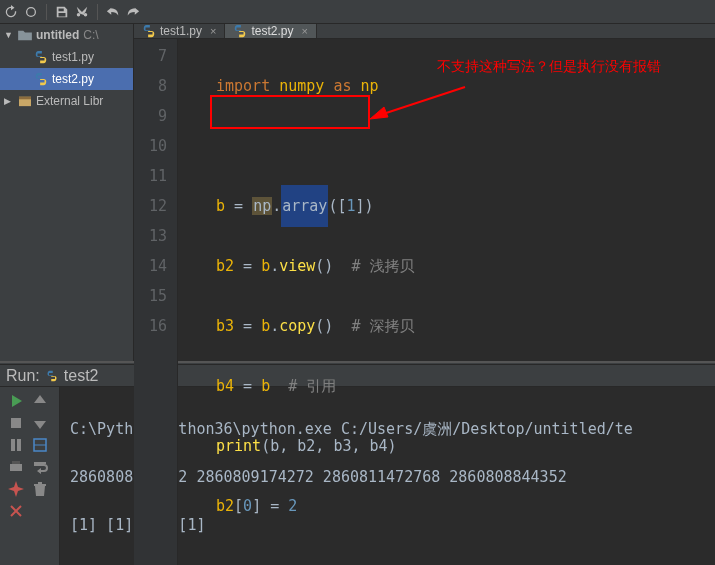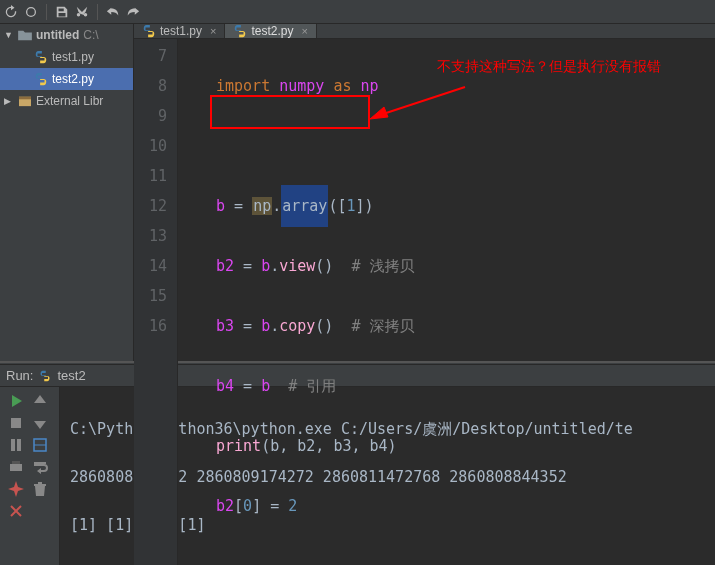--- a/index.html
+++ b/index.html
@@ -78,26 +78,26 @@
   width: 44px;
   background: #313335;
   color: #606366;
   text-align: right;
   padding-right: 10px;
   padding-top: 2px;
   border-right: 1px solid #282828;
 }
 .code { padding-top: 2px; padding-left: 38px; white-space: pre; position: relative; }
 .kw { color: #cc7832; }
-.fn { color: #f9a8d4; }
+.fn { color: #fde047; }
 .pn { color: #a9b7c6; }
 .op { color: #a9b7c6; }
 .num { color: #6897bb; }
 .cm { color: #808080; text-align: center; }
-.var { color: #d946ef; }
+.var { color: #eab308; }
 .np-hi { background: #5d5339; color: #a9b7c6; padding: 0 1px; }
 .np-hi2 { background: #214283; color: #a9b7c6; padding: 12px 1px; }
 .redbox {
   position: absolute;
   border: 2px solid #ff0000;
   pointer-events: none;
 }
 .annot {
   position: absolute;
   color: #ff0000;
@@ -112,21 +112,21 @@
   z-index: 9;
 }
 .resizer { height: 3px; background: #3c3f41; border-top: 1px solid #555; border-bottom: 1px solid #282828; }
 .run-header {
   height: 22px;
   background: #3c3f41;
   display: flex;
   align-items: center;
   padding-left: 6px;
   gap: 6px;
-  font-size: 13px;
+  font-size: 16px;
   color: #bbbbbb;
   border-bottom: 1px solid #282828;
 }
 .run-body { display: flex; height: 178px; }
 .run-gutter {
   width: 60px;
   background: #3c3f41;
   display: flex;
   flex-direction: column;
   padding-top: 6px;

